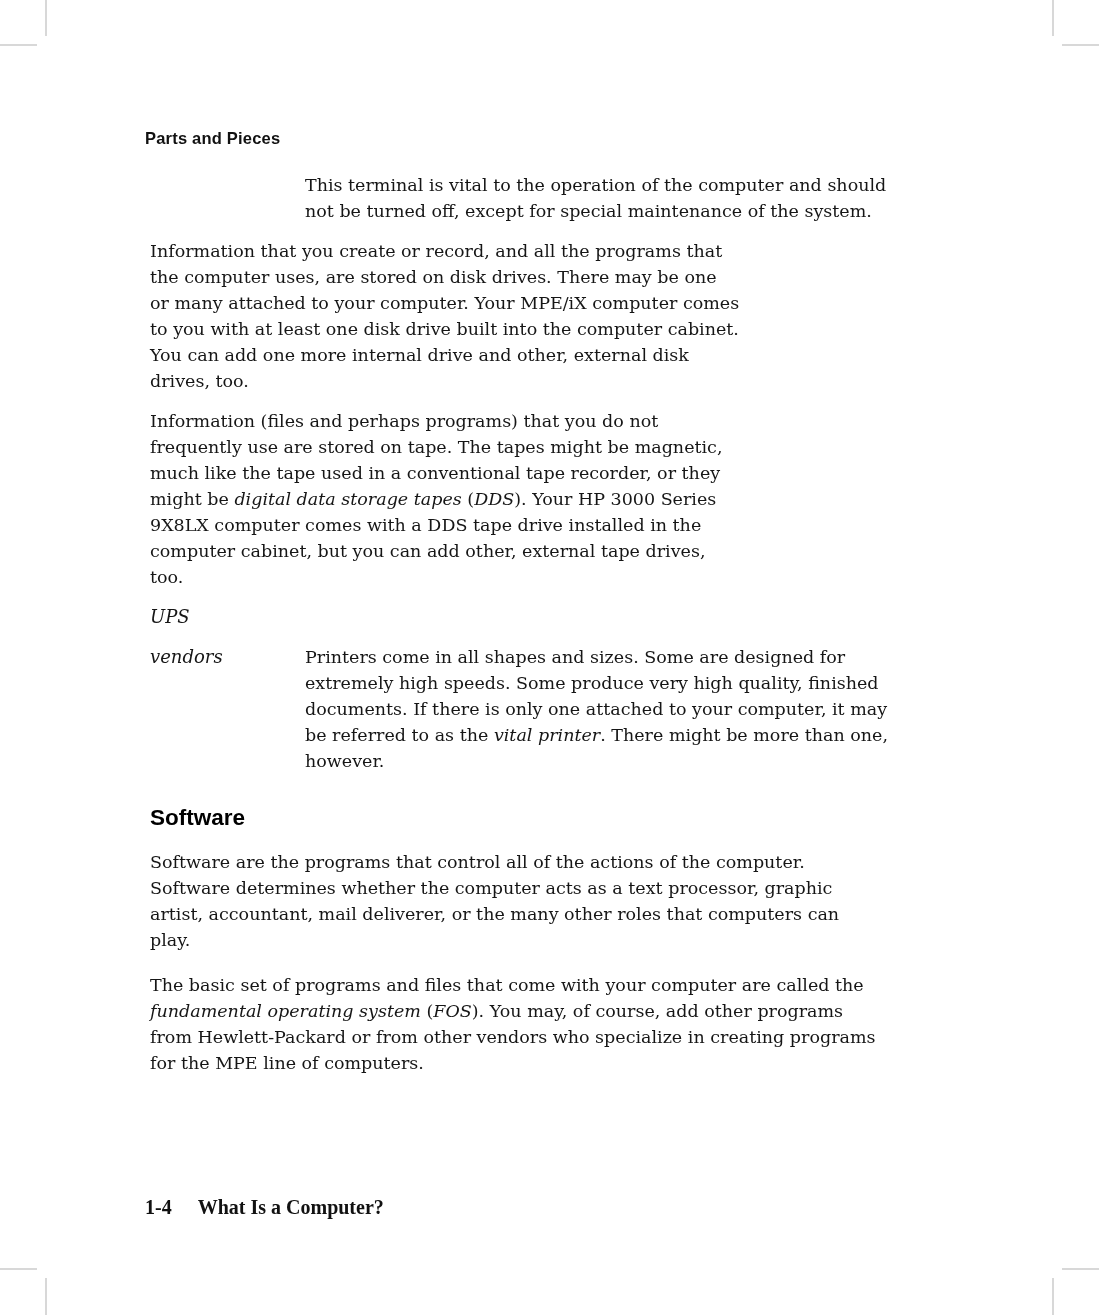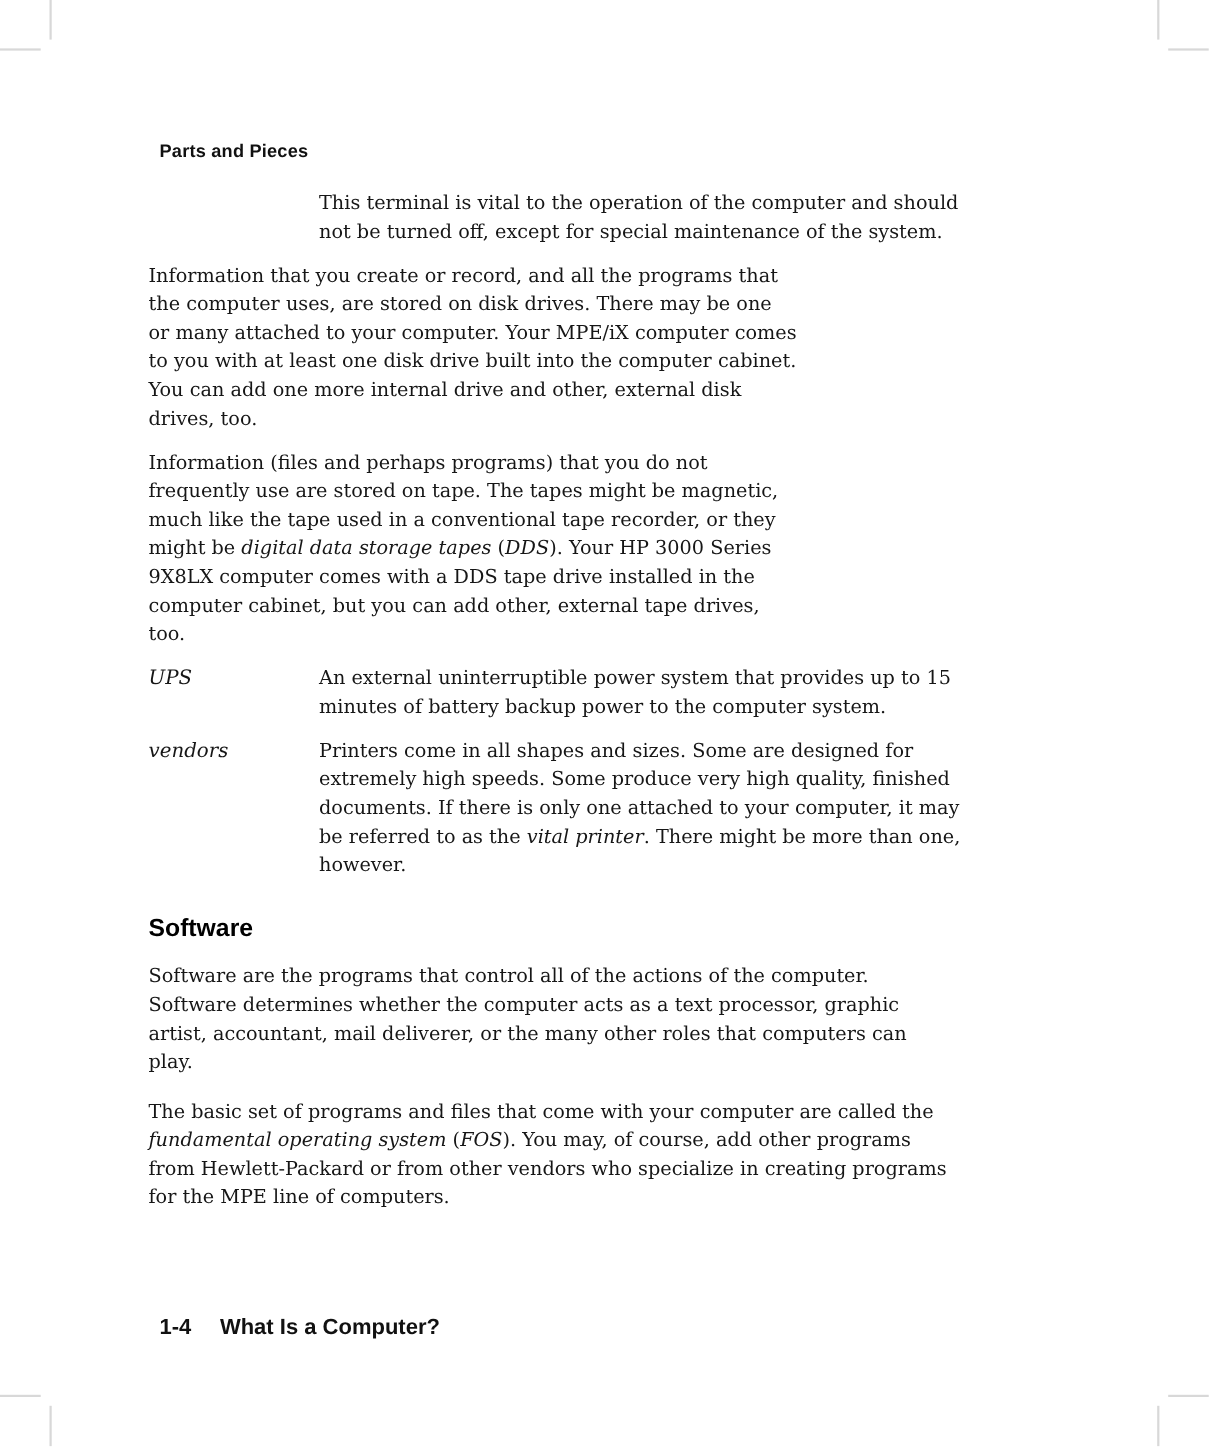--- a/index.html
+++ b/index.html
@@ -30,21 +30,21 @@
     top: 129px;
     font-family: "Liberation Sans", sans-serif;
     font-weight: bold;
     font-size: 16.5px;
     color: #111111;
     letter-spacing: 0.2px;
   }
 
   .content {
     position: absolute;
-    left: 135px;
+    left: 150px;
     top: 172px;
     width: 775px;
     font-size: 17.5px;
     line-height: 26px;
   }
 
   .def-row { display: flex; margin-bottom: 14px; }
   .def-term {
     flex: 0 0 155px;
     width: 155px;
@@ -60,21 +60,21 @@
     color: #000000;
     margin: 31px 0 18px 0;
   }
 
   .para { margin: 0 0 19px 0; width: 730px; }
 
   .page-footer {
     position: absolute;
     left: 145px;
     top: 1196px;
-    font-family: Liberation Sans, sans-serif;
+    font-family: Liberation Serif, serif;
     font-weight: bold;
     font-size: 20px;
     color: #111111;
   }
   .page-footer .num { margin-right: 26px; }
 
   i { font-style: italic; }
 </style>
 </head>
 <body>
@@ -100,21 +100,20 @@
         <div class="def-body"><span>This terminal is vital to the operation of the computer and should not be turned off, except for special maintenance of the system.</span></div>
       </div>
       <div class="def-row">
         <div class="def-body"><span>Information that you create or record, and all the programs that the computer uses, are stored on disk drives. There may be one or many attached to your computer. Your MPE/iX computer comes to you with at least one disk drive built into the computer cabinet. You can add one more internal drive and other, external disk drives, too.</span></div>
       </div>
       <div class="def-row">
         <div class="def-body"><span>Information (files and perhaps programs) that you do not frequently use are stored on tape. The tapes might be magnetic, much like the tape used in a conventional tape recorder, or they might be </span><i>digital data storage tapes</i><span> (</span><i>DDS</i><span>). Your HP 3000 Series 9X8LX computer comes with a DDS tape drive installed in the computer cabinet, but you can add other, external tape drives, too.</span></div>
       </div>
       <div class="def-row">
         <div class="def-term">UPS</div>
-        <div class="def-body"><span>An external uninterruptible power system that provides up to 15 minutes of battery backup power to the computer system.</span></div>
       </div>
       <div class="def-row">
         <div class="def-term">vendors</div>
         <div class="def-body"><span>Printers come in all shapes and sizes. Some are designed for extremely high speeds. Some produce very high quality, finished documents. If there is only one attached to your computer, it may be referred to as the </span><i>vital printer</i><span>. There might be more than one, however.</span></div>
       </div>
     </div>
 
     <div class="section-heading">Software</div>
 
     <p class="para"><span>Software are the programs that control all of the actions of the computer. Software determines whether the computer acts as a text processor, graphic artist, accountant, mail deliverer, or the many other roles that computers can play.</span></p>

